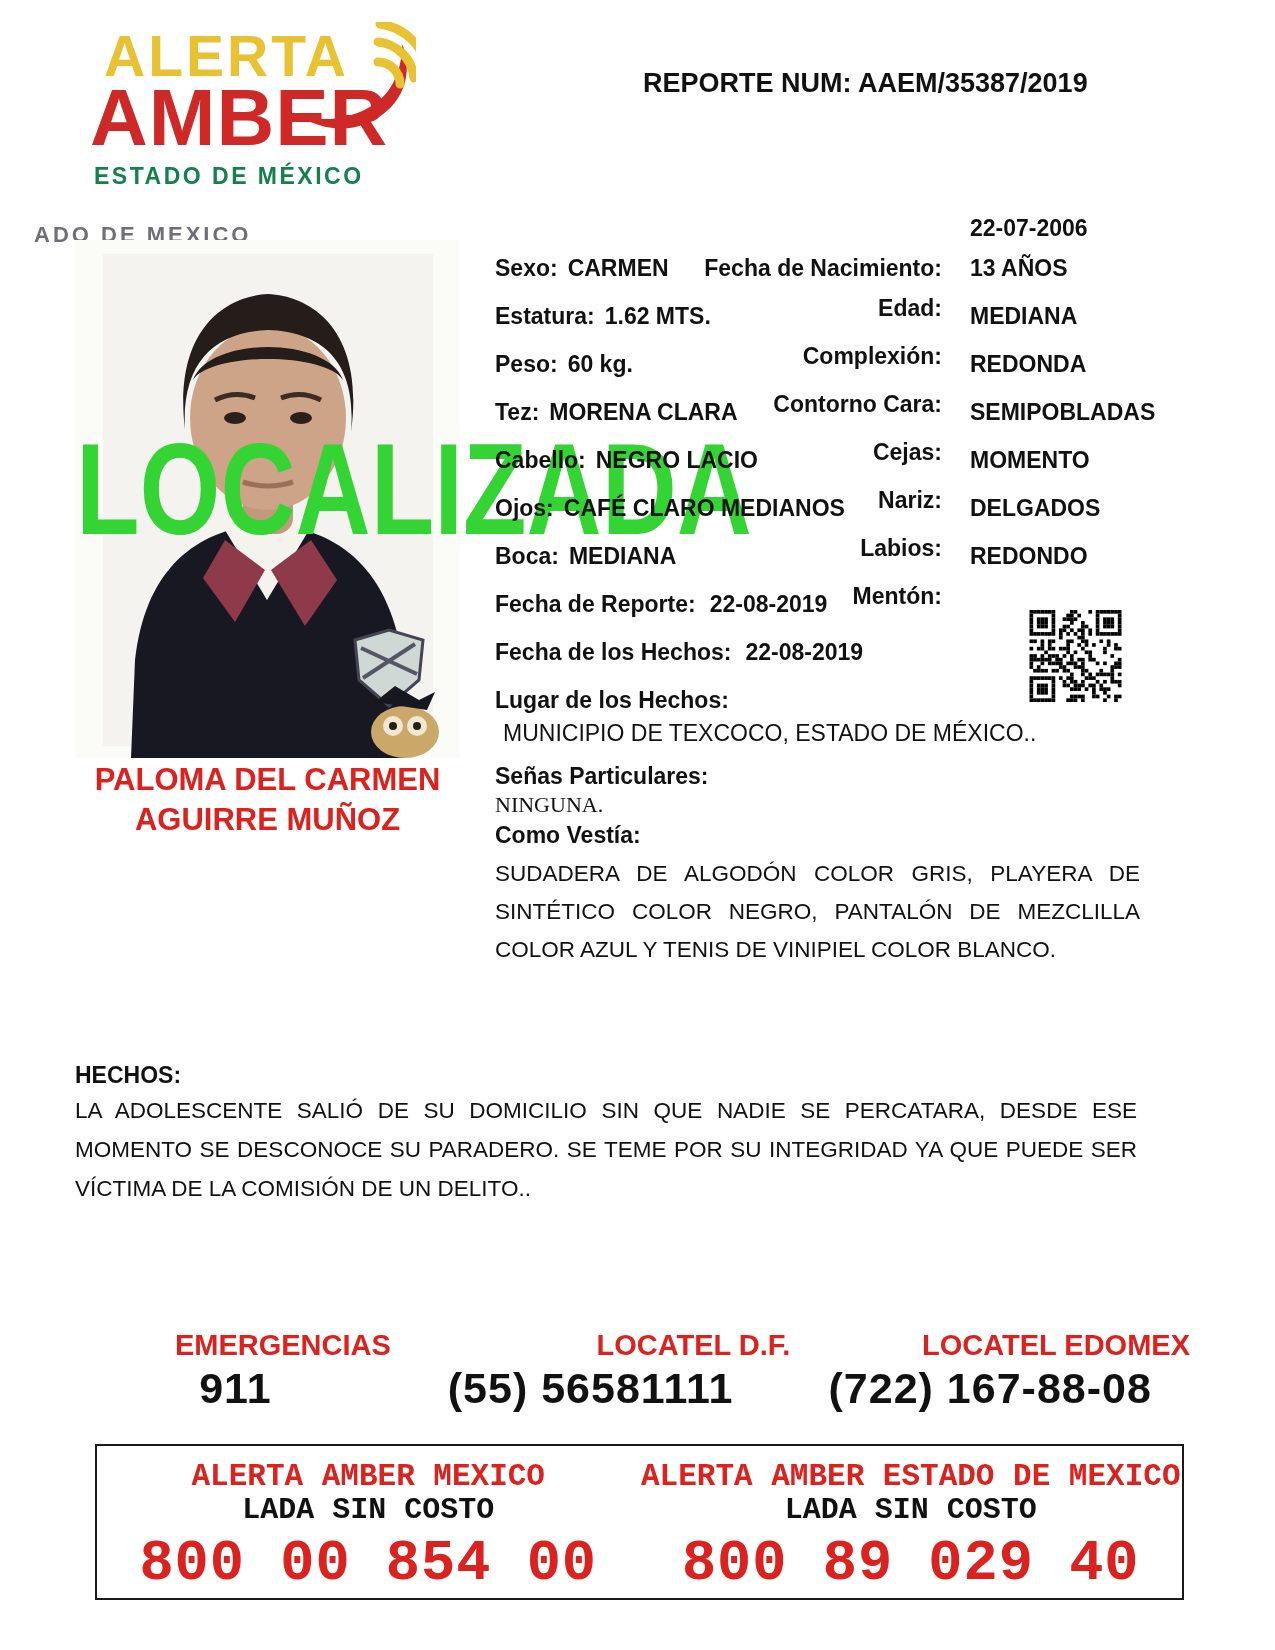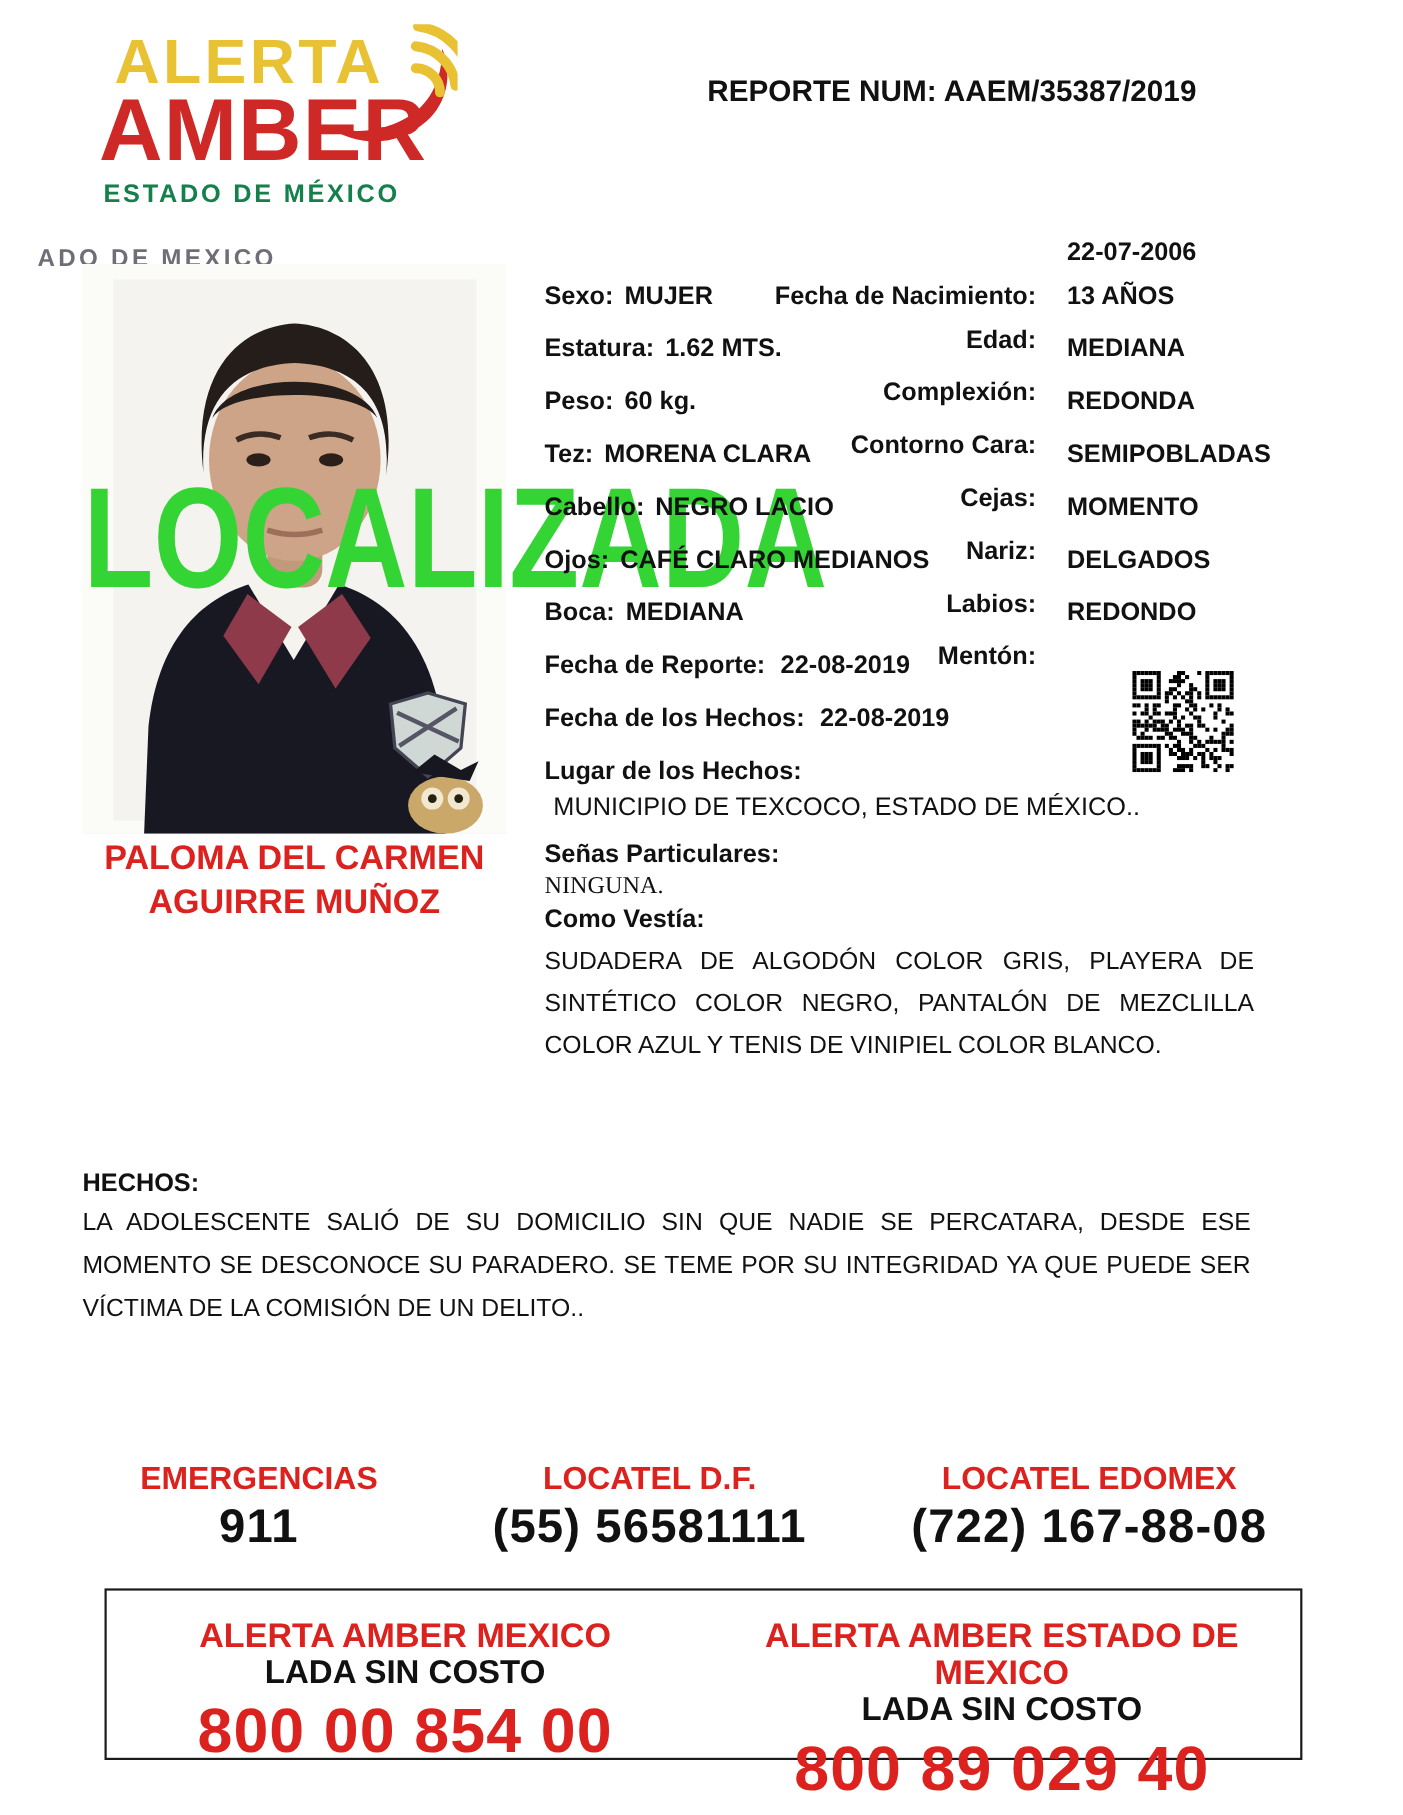--- a/index.html
+++ b/index.html
@@ -55,27 +55,27 @@
 
   
   .hechos{position:absolute;left:75px;top:1062px;width:1062px;font-size:23px;}
   .hechos .h-lab{font-weight:bold;margin-bottom:2px;}
   .hechos .h-txt{font-weight:normal;font-size:22.5px;line-height:39px;text-align:justify;}
 
   
   .contacts{position:absolute;left:80px;top:1328px;width:1110px;display:grid;
             grid-template-columns:28% 36% 36%;}
   .contact{text-align:center;}
-  .contact .c-lab{color:var(--red);font-weight:800;font-size:29px;line-height:34px;}
+  .contact .c-lab{color:var(--red);font-weight:800;font-size:29px;line-height:34px;text-align:right;}
   .contact .c-num{color:#111;font-weight:800;font-size:43px;line-height:52px;letter-spacing:1px;}
 
   
   .footer{position:absolute;left:95px;top:1444px;width:1085px;height:152px;border:2px solid #1a1a1a;
           display:grid;grid-template-columns:50% 50%;}
-  .fcell{text-align:center;padding-top:24px;}
+  .fcell{text-align:center;padding-top:14px;font-family:Liberation Mono, monospace;}
   .f-title{color:var(--red);font-weight:800;font-size:31px;line-height:34px;}
   .f-sub{color:#111;font-weight:800;font-size:30px;line-height:33px;}
   .f-num{color:var(--red);font-weight:800;font-size:57px;line-height:62px;margin-top:6px;letter-spacing:1px;}
 </style>
 </head>
 <body>
 
 <div class="page">
 
   <div class="logo">
@@ -141,21 +141,21 @@
   </div>
 
   <div class="panel">
 
     <div class="birth">
       <div class="rlabel lab">Fecha de Nacimiento:</div>
       <div class="rvalue val">22-07-2006</div>
     </div>
 
     <div class="drow">
-      <div class="lpair"><span class="lab">Sexo:</span><span class="val">MUJER</span></div>
+      <div class="lpair"><span class="lab">Sexo:</span><span class="val">CARMEN</span></div>
       <div class="rlabel lab">Edad:</div>
       <div class="rvalue val">13 AÑOS</div>
     </div>
     <div class="drow">
       <div class="lpair"><span class="lab">Estatura:</span><span class="val">1.62 MTS.</span></div>
       <div class="rlabel lab">Complexión:</div>
       <div class="rvalue val">MEDIANA</div>
     </div>
     <div class="drow">
       <div class="lpair"><span class="lab">Peso:</span><span class="val">60 kg.</span></div>

